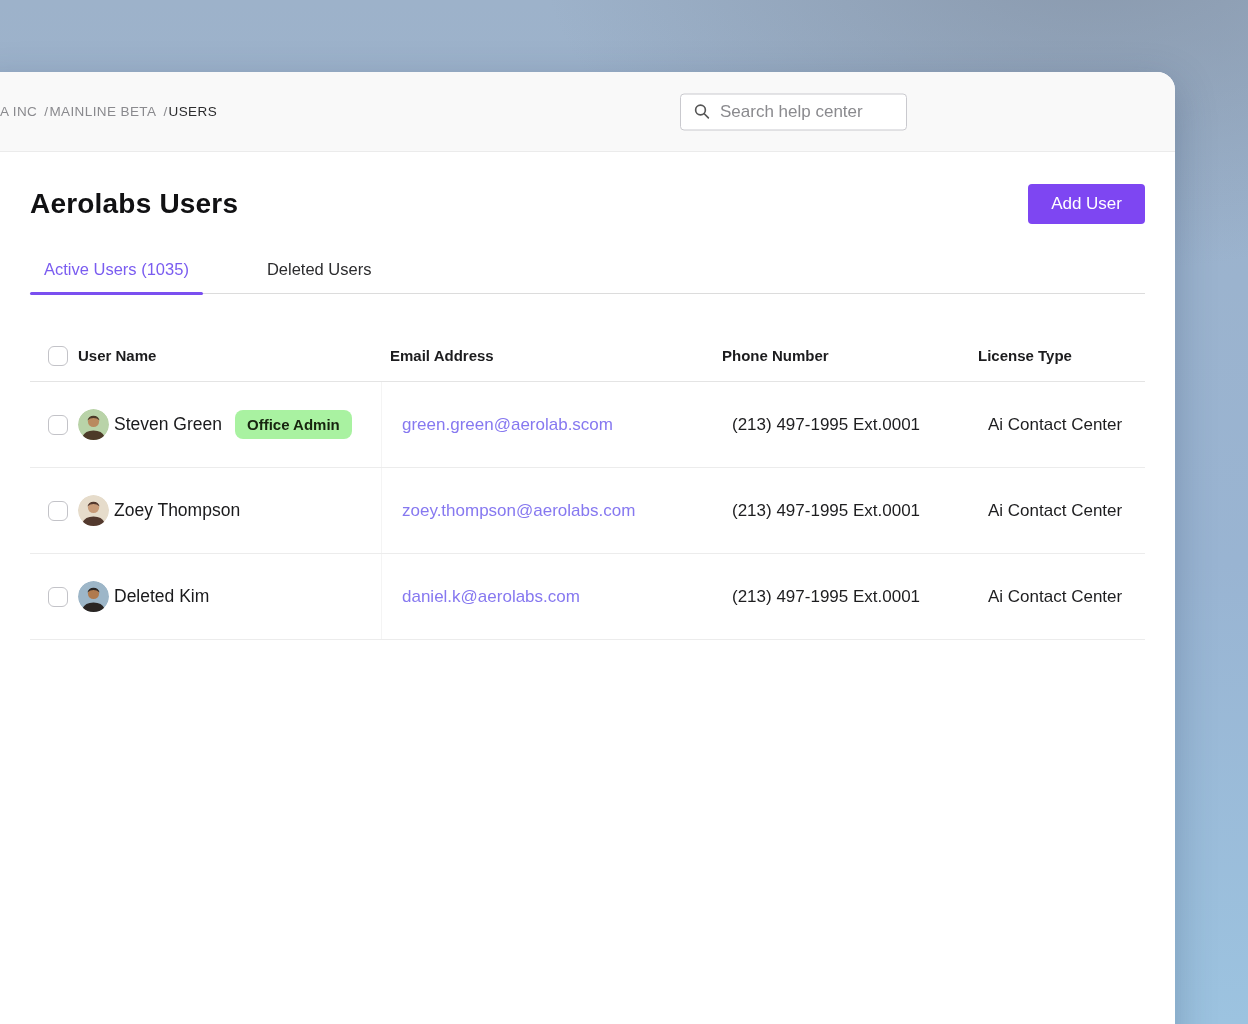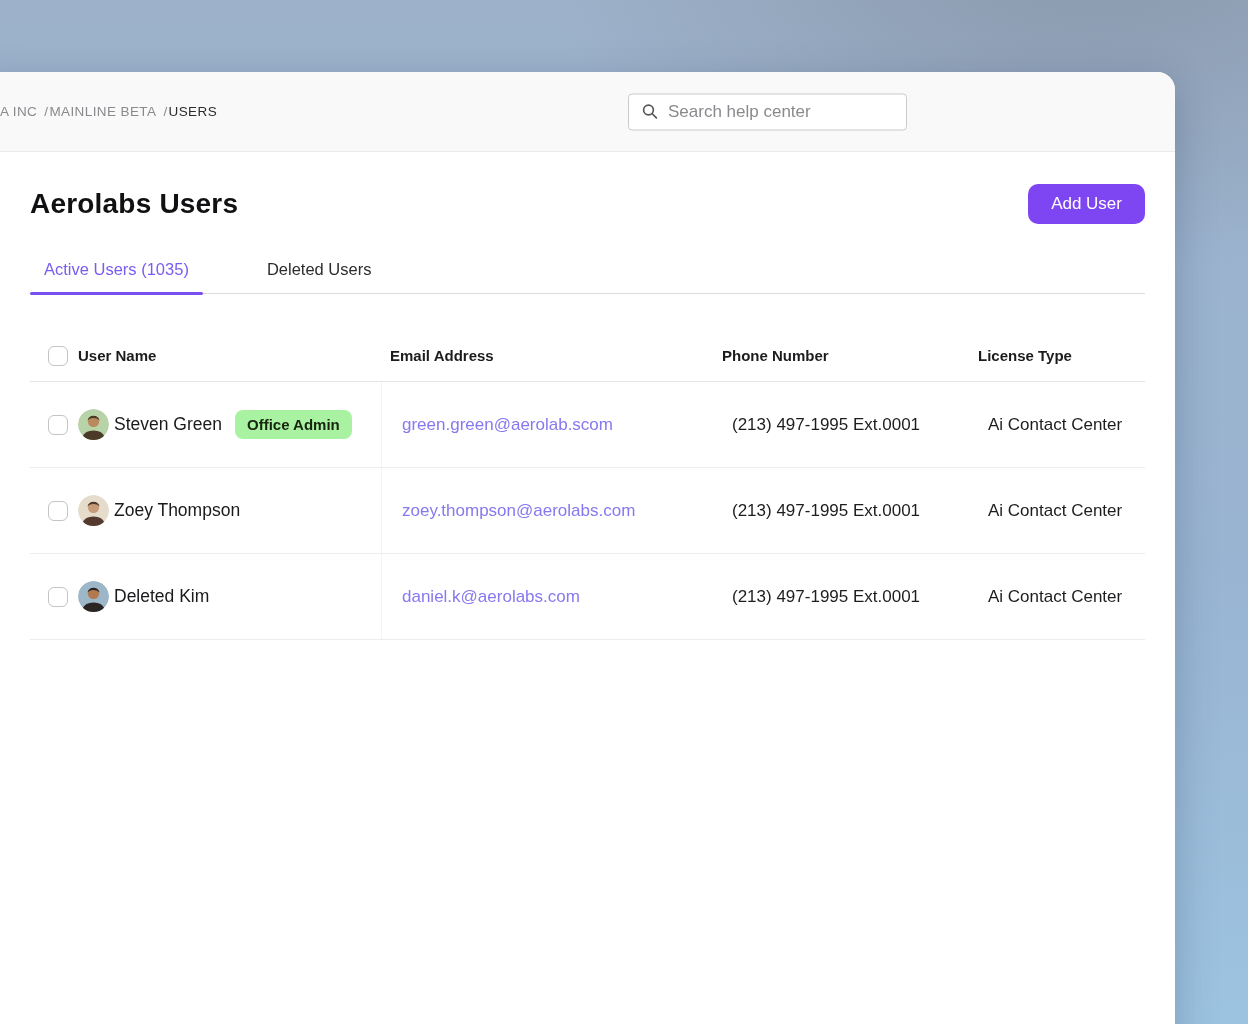--- a/index.html
+++ b/index.html
@@ -35,21 +35,21 @@
     position: relative;
   }
   .breadcrumb { display: flex; align-items: center; font-size: 13.5px; letter-spacing: 0.4px; color: #8a8a8e; white-space: nowrap; }
   .crumb { color: #8a8a8e; }
   .crumb.current { color: #2c2c2e; font-weight: 500; }
   .crumb-sep { margin: 0 1px 0 7px; color: #8a8a8e; }
   .searchbox {
     position: absolute;
     right: 268px; top: 50%;
     transform: translateY(-50%);
-    width: 279px; height: 37px;
+    width: 227px; height: 37px;
     background: #ffffff;
     border: 1px solid #c9c9ce;
     border-radius: 4px;
     display: flex; align-items: center;
     padding: 0 12px;
   }
   .searchbox svg { flex: 0 0 auto; margin-right: 9px; }
   .searchbox input {
     border: none; outline: none; background: transparent;
     font-family: "Liberation Sans", sans-serif;
@@ -60,21 +60,21 @@
   .content { padding: 32px 30px 0 60px; }
   .title-row { display: flex; align-items: center; justify-content: space-between; }
   .page-title { font-size: 28px; font-weight: 700; color: #111113; letter-spacing: 0.2px; }
   .add-user-btn {
     background: #7e46f2;
     color: #ffffff;
     border: none;
     font-family: "Liberation Sans", sans-serif;
     font-size: 17px;
     padding: 10px 23px;
-    border-radius: 10px;
+    border-radius: 4px;
     cursor: pointer;
   }
   
   .tabs {
     display: flex;
     margin-top: 26px;
     border-bottom: 1px solid #dcdcdc;
     gap: 28px;
   }
   .tab {

